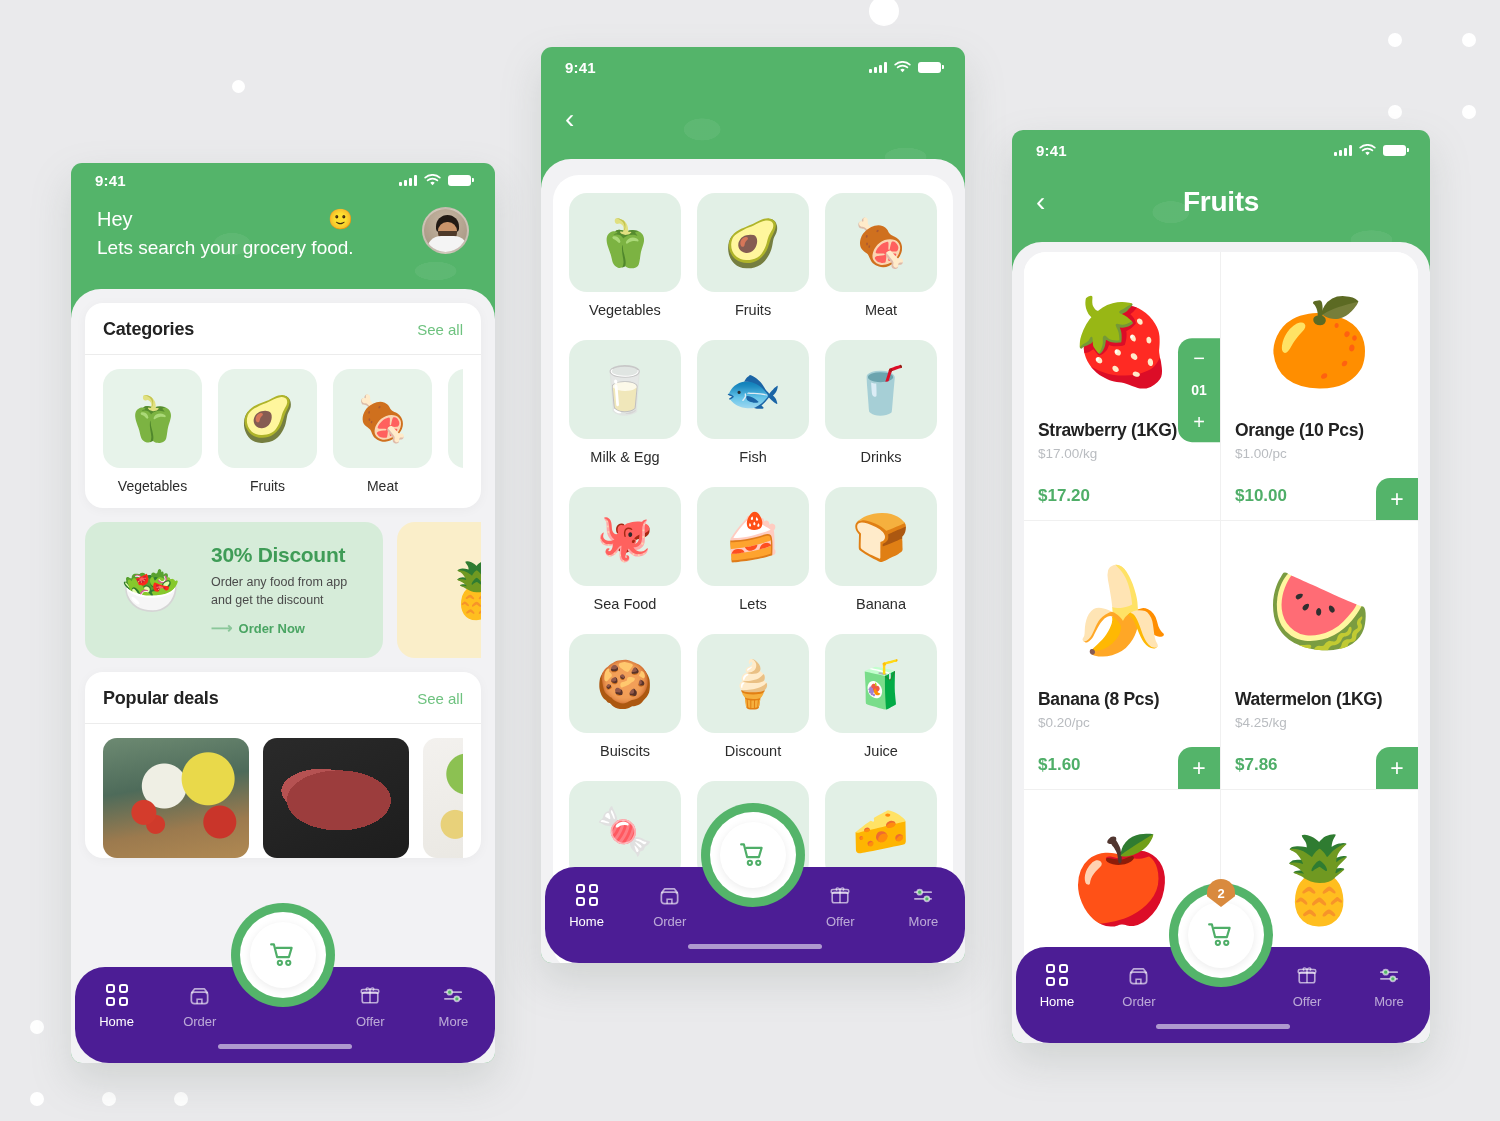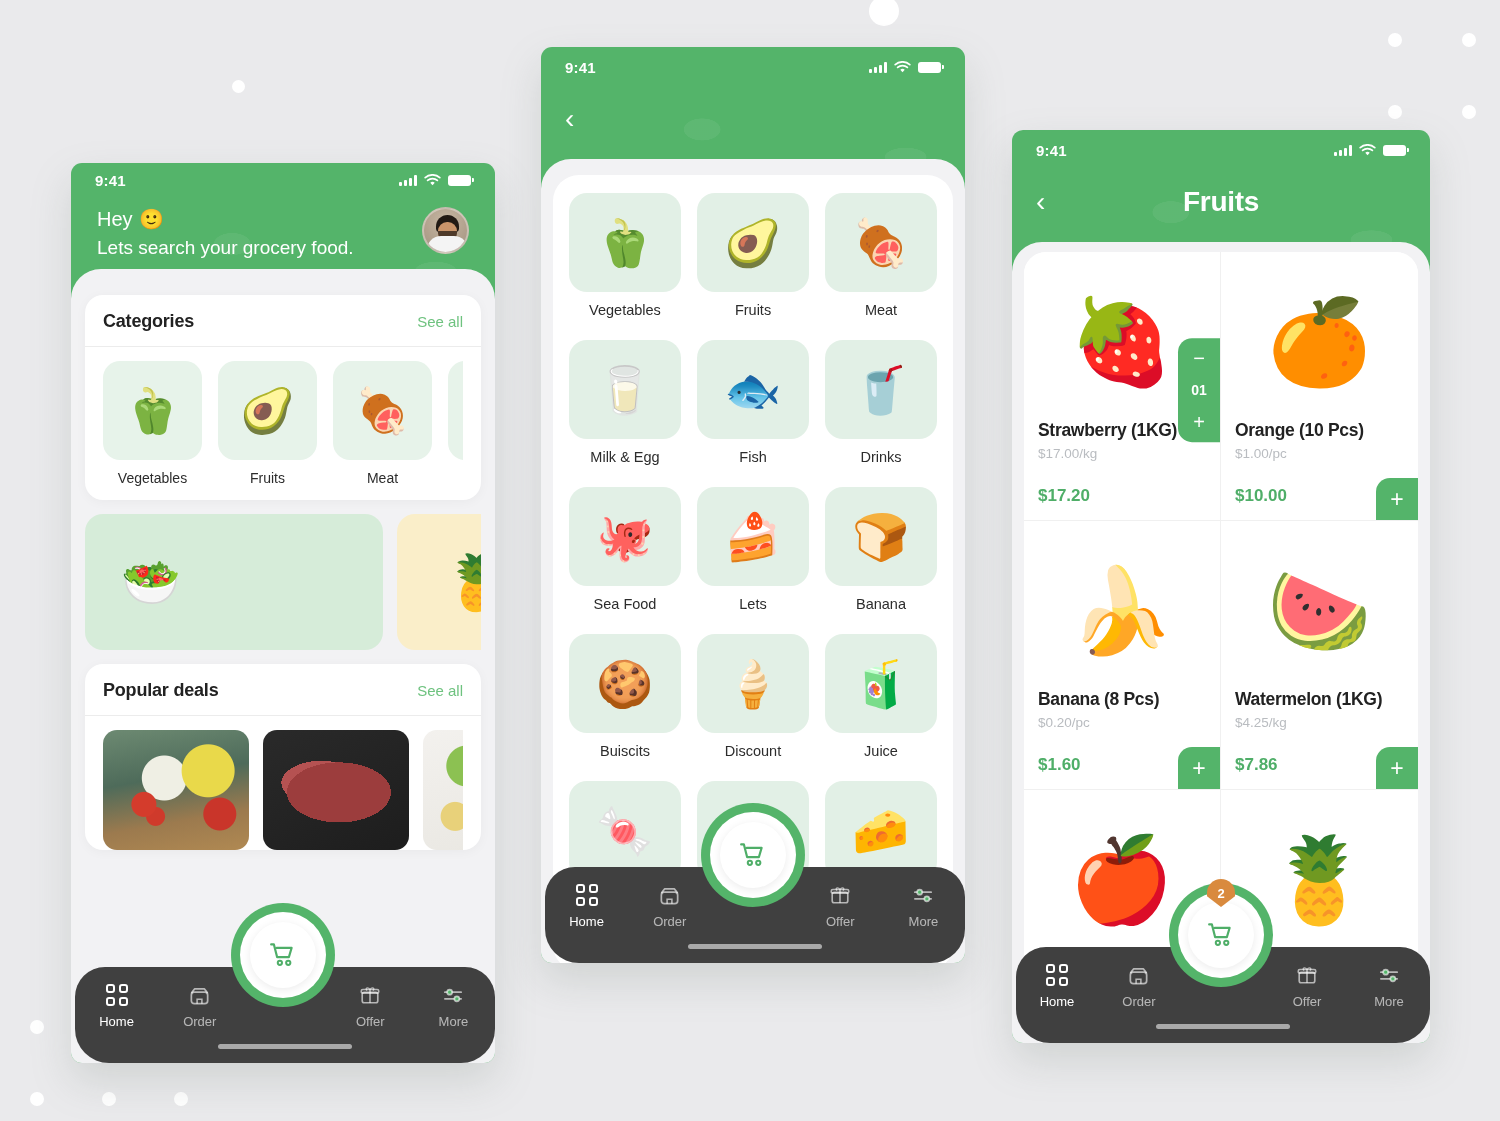--- a/index.html
+++ b/index.html
@@ -50,21 +50,21 @@
   .bars i { display: block; width: 3px; background: #fff; border-radius: 1px; }
   .bars i:nth-child(1){height:4px} .bars i:nth-child(2){height:6px}
   .bars i:nth-child(3){height:8px} .bars i:nth-child(4){height:11px}
   .batt {
     width: 23px; height: 11px; border-radius: 3px; background: #fff; position: relative;
   }
   .batt::after{content:"";position:absolute;right:-3px;top:3.5px;width:2px;height:4px;background:#fff;border-radius:0 1px 1px 0;}
 
   
   .greet-wrap { position: relative; padding: 10px 26px 0 26px; display:flex; justify-content:space-between; align-items:flex-start;}
-  .greet-hey { color:#fff; font-size:20px; font-weight:500; display:flex; align-items:center; gap:7px;}
+  .greet-hey { color:#fff; font-size:20px; font-weight:500; display:flex; align-items:center; gap:7px;justify-content:space-between;}
   .greet-sub { color:#fff; font-size:19px; font-weight:500; margin-top:6px;}
   .avatar {
     width:47px;height:47px;border-radius:50%;overflow:hidden;flex:0 0 auto;
     background: radial-gradient(circle at 50% 30%, #c8b8a4 0%, #b0a08c 60%, #a09080 100%);
     position:relative; border:2px solid rgba(255,255,255,.35);
   }
   .avatar .hair{position:absolute;left:12px;top:6px;width:23px;height:17px;border-radius:12px 12px 4px 4px;background:#221a14;}
   .avatar .face{position:absolute;left:14px;top:13px;width:19px;height:20px;border-radius:9px;background:#c9946a;}
   .avatar .beard{position:absolute;left:14px;top:22px;width:19px;height:11px;border-radius:0 0 9px 9px;background:#3a2a1e;opacity:.85;}
   .avatar .shirt{position:absolute;left:3px;bottom:-2px;width:41px;height:18px;border-radius:14px 14px 0 0;background:#f4f4f4;}
@@ -134,21 +134,21 @@
   .fruit-photo{background:
       radial-gradient(circle at 30% 30%, #8cc152 0 20px, transparent 21px),
       radial-gradient(circle at 70% 28%, #f2c94c 0 14px, transparent 15px),
       radial-gradient(circle at 55% 68%, #d94f3d 0 22px, transparent 23px),
       radial-gradient(circle at 22% 72%, #e8d17a 0 14px, transparent 15px),
       linear-gradient(160deg,#f3f1ee 0%,#e8e6e0 100%);}
 
   
   .bottomnav {
     position:absolute; left:4px; right:0; bottom:0; height:96px;
-    background:#404040; border-radius:30px 30px 34px 34px;
+    background:#4c1d95; border-radius:30px 30px 34px 34px;
     display:flex; align-items:flex-start; padding-top:16px;
   }
   .nav-item { flex:1; text-align:center; color:rgba(255,255,255,.62); font-size:13px; }
   .nav-item.active { color:#fff; }
   .nav-spacer { flex:1.05; }
   .nav-ico { height:24px; display:flex; align-items:center; justify-content:center; margin-bottom:7px;}
   .nav-label{ display:block; }
 
   .grid-ico { display:grid; grid-template-columns:9px 9px; grid-template-rows:9px 9px; gap:4px;}
   .grid-ico span{ border:2px solid currentColor; border-radius:3px; display:block;}
@@ -268,21 +268,21 @@
         </div>
         <div class="avatar">
           <span class="hair"></span>
             <span class="face"></span>
             <span class="beard"></span>
             <span class="shirt"></span>
         </div>
       </div>
 
 
-      <div class="sheet" style="margin-top:10px;padding-top:26px;">
+      <div class="sheet" style="margin-top:30px;padding-top:14px;">
 
         <div class="card">
           <div class="card-head">
             <span class="card-title">Categories</span>
             <span class="see-all">See all</span>
           </div>
           <div class="divider"></div>
           <div class="cat-row">
             <div class="cat-item">
               <div class="cat-tile">🫑</div>
@@ -299,20 +299,31 @@
             <div class="cat-item">
               <div class="cat-tile">🥛</div>
               <div class="cat-label">Milk &amp; Egg</div>
             </div>
           </div>
         </div>
 
         <div class="promo-row">
           <div class="promo">
             <div class="promo-illus">🥗</div>
+            <div class="promo-txt">
+              <div class="promo-title">30% Discount</div>
+              <div class="promo-desc">
+                <span>Order any food from app</span><br>
+                <span>and get the discount</span>
+              </div>
+              <div class="promo-cta">
+                <span class="arrow-sm">⟶</span>
+                <span>Order Now</span>
+              </div>
+            </div>
           </div>
           <div class="promo2">
             <span>🍍</span>
           </div>
         </div>
 
         <div class="card" style="margin-top:14px;padding-bottom:0;">
           <div class="card-head">
             <span class="card-title">Popular deals</span>
             <span class="see-all">See all</span>

